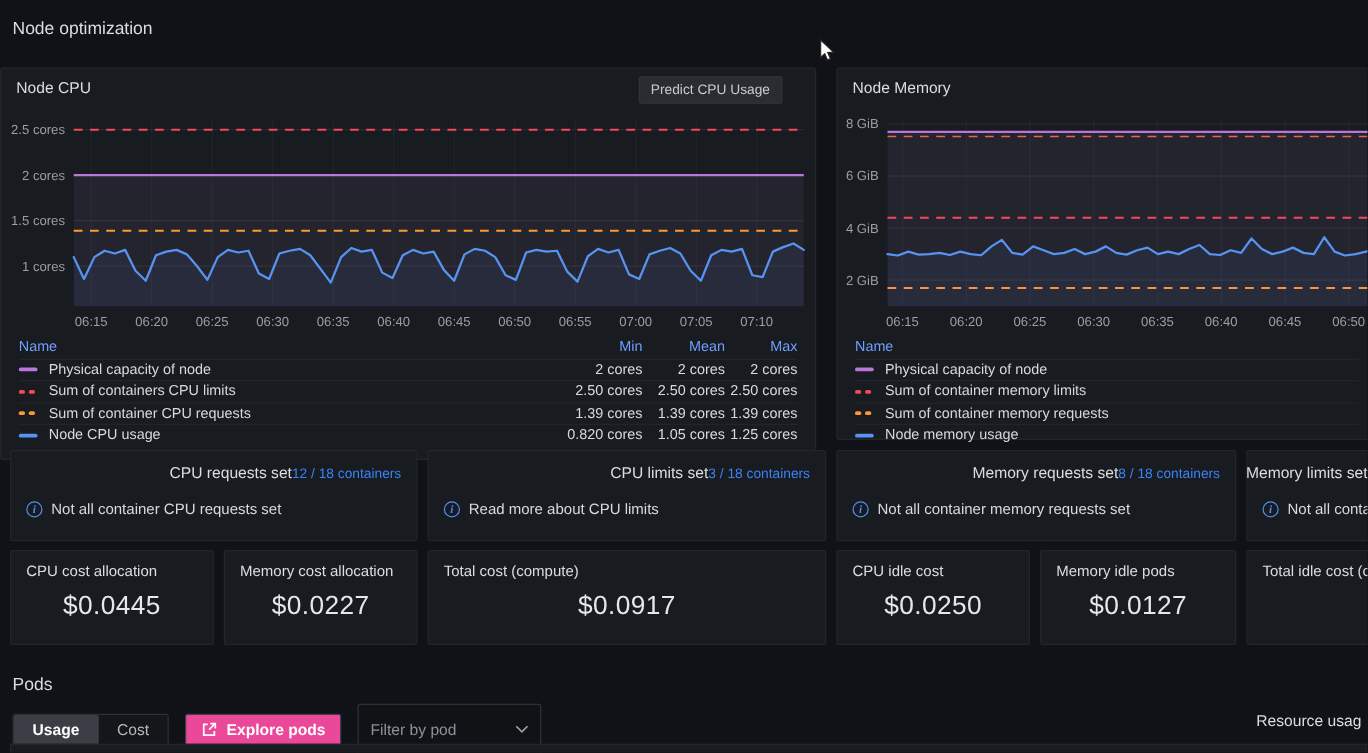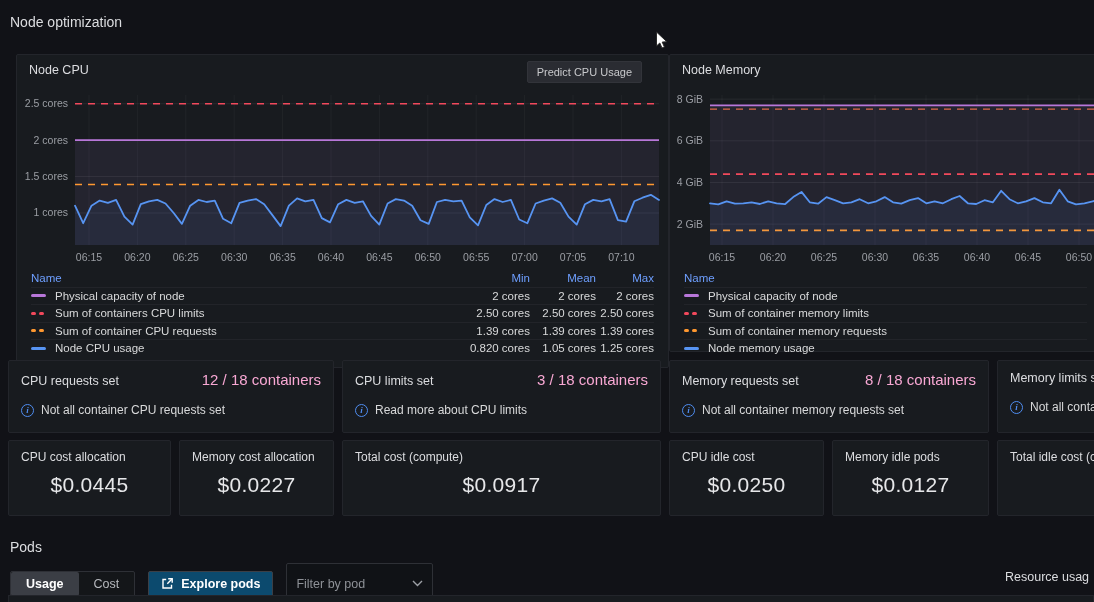--- a/index.html
+++ b/index.html
@@ -33,41 +33,41 @@
   .legend-row.head { border-top:none; color:#6e9fff; font-weight:500;justify-content:space-between; }
   .legend-name { flex:1; display:flex; align-items:center; gap:8px; color:#d8d9da; }
   .legend-col { text-align:right; color:#d8d9da; }
   .col-min { width:70px; } .col-mean { width:66px; } .col-max { width:58px; }
   .legend-row.head .legend-col, .legend-row.head .legend-name { color:#6e9fff; }
   .swatch { display:inline-flex; align-items:center; gap:3px; width:16px; }
   .swatch i { display:inline-block; height:3px; width:5px; border-radius:2px; }
   .swatch i.full { width:15px; }
 
   .stat-panel { padding:10px 12px; }
-  .stat-head { display:flex; justify-content:space-between; align-items:baseline; }
-  .stat-value { font-size:15px; color:#f9a8d4; white-space:nowrap; }
+  .stat-head { display:flex; justify-content:flex-end; align-items:baseline; }
+  .stat-value { font-size:11px; color:#3b82f6; white-space:nowrap; }
   .stat-info { margin-top:15px; display:flex; align-items:center; gap:7px; font-size:12px; color:#d8d9da; white-space:nowrap; }
   .info-icon {
     display:inline-flex; align-items:center; justify-content:center;
     width:13px; height:13px; border-radius:50%;
     border:1.3px solid #4f8df0; color:#4f8df0;
     font-size:9px; font-style:italic; font-weight:700; font-family:"Liberation Serif", serif;
     flex:0 0 auto;
   }
   .cost-panel { padding:9px 12px; text-align:center; }
   .cost-panel .p-title { display:block; text-align:left; font-size:12px; }
   .cost-value { display:block; margin-top:9px; font-size:21px; font-weight:500; color:#e6e7e9; letter-spacing:0.3px; }
 
   .controls { position:absolute; top:563px; left:10px; display:flex; align-items:center; gap:13px; }
   .seg-group { display:flex; border:1px solid #2e3036; border-radius:2px; height:26px; background:#141619; }
   .seg { padding:0 15px; line-height:24px; font-size:12.5px; color:#b6b8bd; cursor:pointer; border-radius:2px; }
   .seg.active { background:#3b3e45; color:#ffffff; font-weight:700; }
   .btn {
     height:26px; display:inline-flex; align-items:center; gap:7px;
-    background:#0c4a6e; border:1px solid #3c3f46; border-radius:2px;
+    background:#ec4899; border:1px solid #3c3f46; border-radius:2px;
     color:#ffffff; font-weight:700; font-size:12.5px; padding:0 12px; cursor:pointer;
     font-family:"Liberation Sans", sans-serif;
   }
   .select {
     height:41px; width:147px; display:inline-flex; align-items:center; justify-content:space-between;
     background:#101216; border:1px solid #2e3036; border-radius:2px;
     color:#8e9197; font-size:12.5px; padding:0 9px; cursor:pointer;
   }
   .resource-label { position:absolute; top:570px; left:1005px; font-size:12.5px; color:#dcdde0; white-space:nowrap; }
   .bottom-strip { position:absolute; top:595px; left:8px; width:1086px; height:8px; background:#181b1f; border:1px solid #23252b; border-bottom:none; }
@@ -77,21 +77,21 @@
 <body>
 
 <div class="section-title" style="top:14px;left:10px;">Node optimization</div>
 
 <div class="cursor">
   <svg width="13" height="19" viewBox="0 0 13 19">
       <path d="M1.5 1 L1.5 15 L4.8 12 L7 17 L9.4 15.9 L7.2 11.1 L11.8 10.7 Z" fill="#ffffff" stroke="#2a2a2a" stroke-width="1"></path>
     </svg>
 </div>
 
-<div class="panel" style="left:16px;top:54px;width:653px;height:314px;">
+<div class="panel" style="left:0;top:54px;width:653px;height:314px;">
   <div class="panel-header p-title">Node CPU</div>
   <button class="predict-btn">Predict CPU Usage</button>
   <svg class="chart" width="640" height="184">
       <line x1="52" x2="636" y1="16.73786407766991" y2="16.73786407766991" stroke="rgba(255,255,255,0.07)"></line>
       <text x="45" y="20.23786407766991" text-anchor="end">2.5 cores</text>
       <line x1="52" x2="636" y1="53.14563106796117" y2="53.14563106796117" stroke="rgba(255,255,255,0.07)"></line>
       <text x="45" y="56.64563106796117" text-anchor="end">2 cores</text>
       <line x1="52" x2="636" y1="89.55339805825244" y2="89.55339805825244" stroke="rgba(255,255,255,0.07)"></line>
       <text x="45" y="93.05339805825244" text-anchor="end">1.5 cores</text>
       <line x1="52" x2="636" y1="125.96116504854369" y2="125.96116504854369" stroke="rgba(255,255,255,0.07)"></line>

